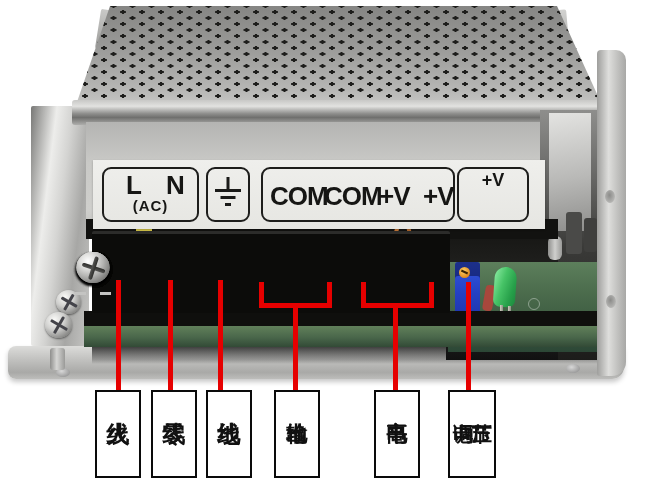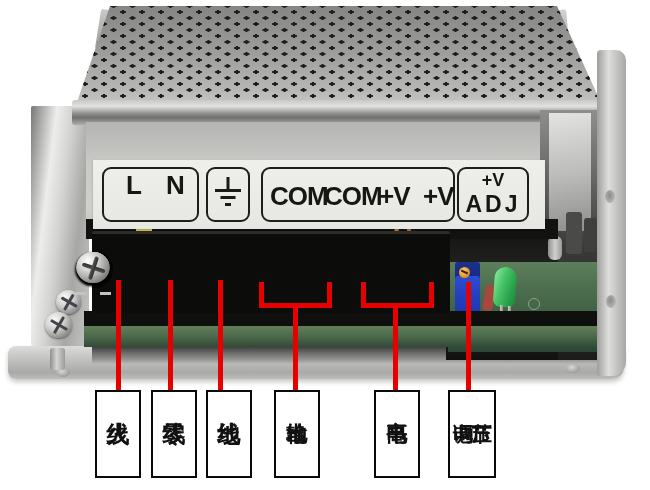--- a/index.html
+++ b/index.html
@@ -239,38 +239,38 @@
         <div class="screw"></div>
         <div class="clamp-dash l"></div>
         <div class="clamp-dash r"></div>
       </div>
   </div>
 
   <div class="label-strip">
     <div class="lbox" id="box-input">
       <span id="lbl-L">L</span>
       <span id="lbl-N">N</span>
+      <span id="lbl-AC">(AC)</span>
     </div>
     <div class="lbox" id="box-ground">
       <svg width="40" height="51" viewBox="0 0 40 51" style="position:absolute;left:0;top:0;">
         <rect x="18.5" y="8" width="3" height="12" fill="#1a1a18"></rect>
         <rect x="7" y="20" width="26" height="3" fill="#1a1a18"></rect>
         <rect x="12.5" y="27" width="15" height="3" fill="#1a1a18"></rect>
         <rect x="17" y="34" width="6" height="3" fill="#1a1a18"></rect>
       </svg>
     </div>
     <div class="lbox" id="box-output">
       <span class="big" id="lbl-COM1">COM</span>
       <span class="big" id="lbl-COM2">COM</span>
       <span class="big" id="lbl-V1">+V</span>
       <span class="big" id="lbl-V2">+V</span>
     </div>
     <div class="lbox" id="box-adj">
       <span id="lbl-ADJV">+V</span>
-      <span id="lbl-ADJ">ADJ</span>
     </div>
   </div>
 
   <div class="right-flange"></div>
   <div class="flange-hole" style="left:605px;top:190px;"></div>
   <div class="flange-hole" style="left:606px;top:295px;"></div>
 
   <div class="rline" style="left:116px;top:280px;height:112px;"></div>
   <div class="rline" style="left:168px;top:280px;height:112px;"></div>
   <div class="rline" style="left:218px;top:280px;height:112px;"></div>

